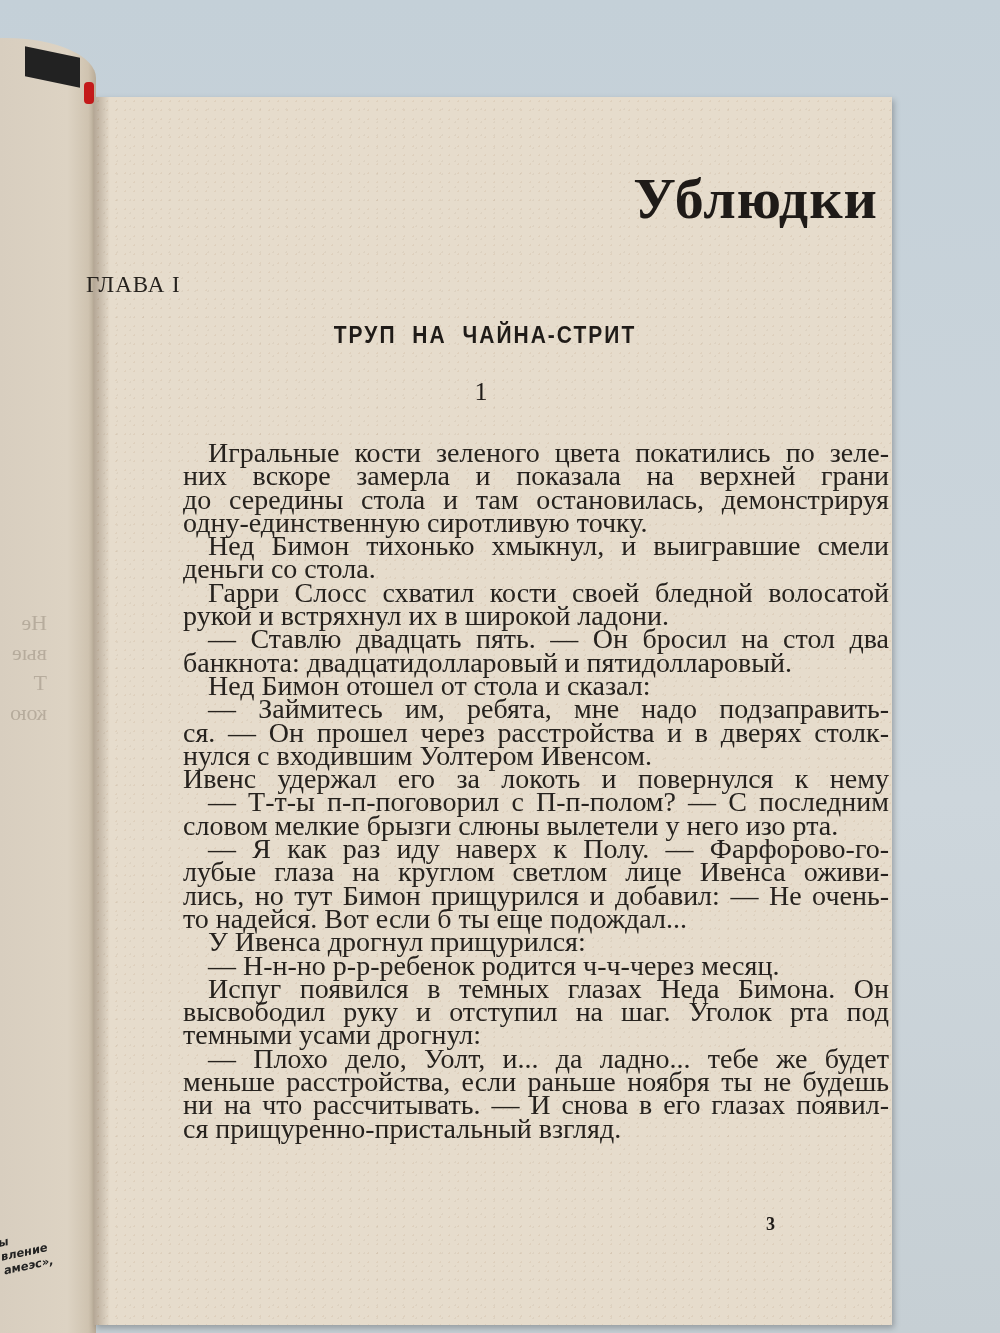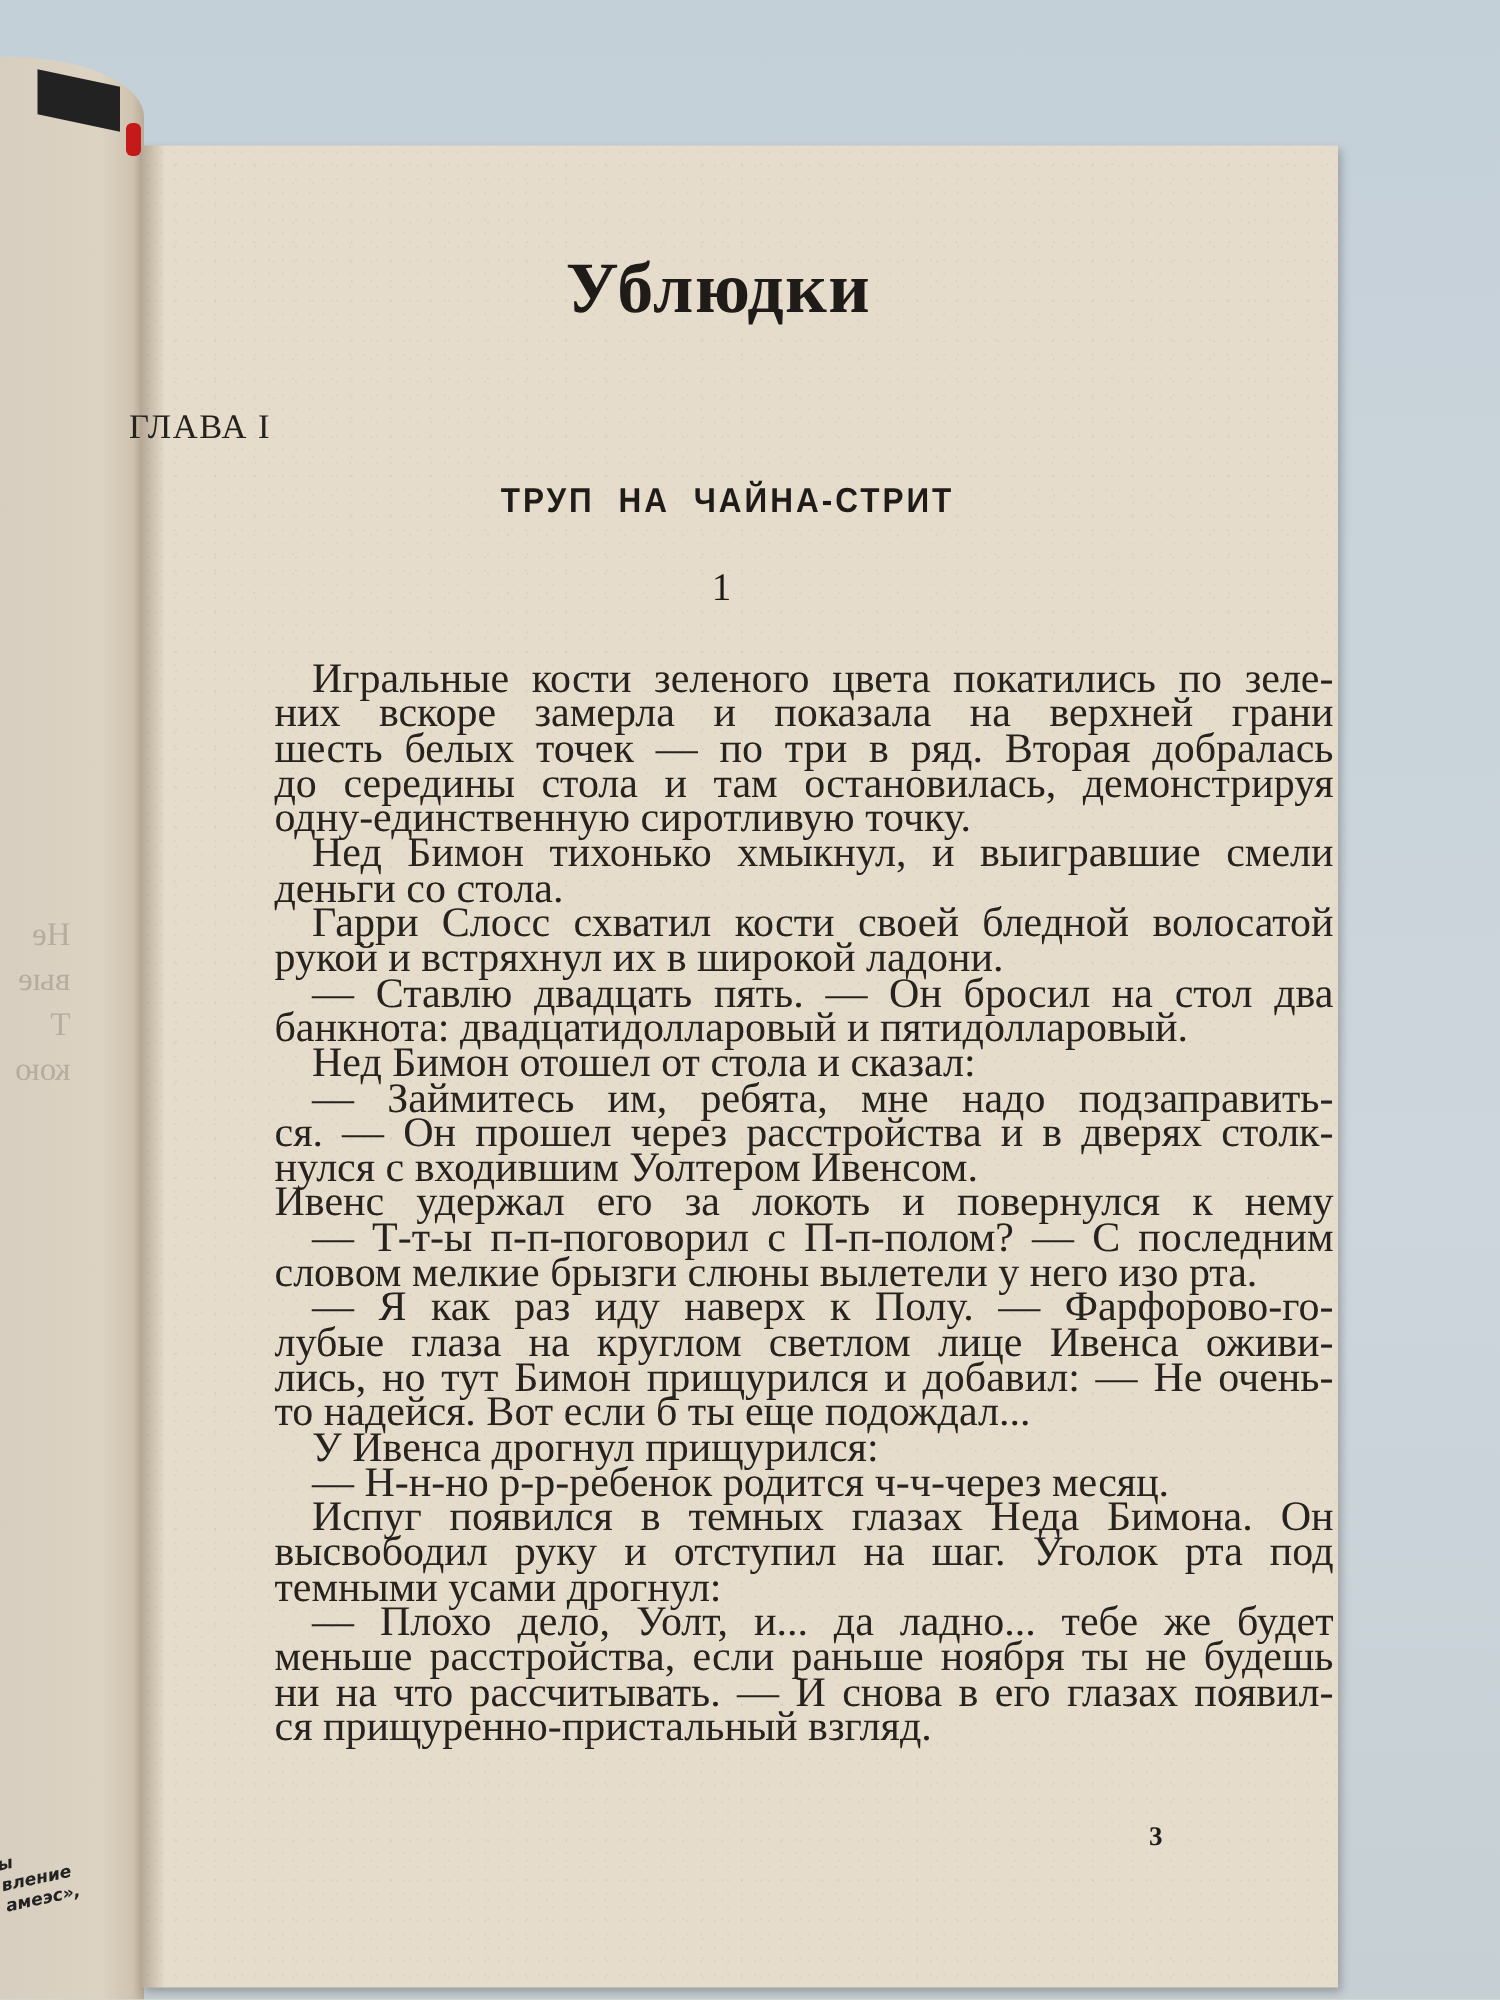--- a/index.html
+++ b/index.html
@@ -42,22 +42,22 @@
         radial-gradient(rgba(140,120,100,.10) 1px, transparent 1px);
       background-size: 9px 9px, 13px 13px;
       background-position: 0 0, 4px 6px;
       box-shadow: 2px 3px 6px rgba(0,0,0,.25);
     }
     .gutter-shadow {
       position: absolute; left: 0; top: 0; width: 16px; height: 100%;
       background: linear-gradient(90deg, rgba(90,70,50,.35), rgba(0,0,0,0));
     }
     .book-title {
-      position: absolute; left: 0; width: 100%; top: 68px; text-align: center;
-      font-size: 48px; font-weight: bold; color: #1f1b18; letter-spacing: 1px;
+      position: absolute; left: 0; width: 100%; top: 68px; text-align: right;
+      font-size: 58px; font-weight: bold; color: #1f1b18; letter-spacing: 1px;
       transform: translateX(-14px);
     }
     .chapter {
       position: absolute; left: 4px; width: 100%; top: 175px; text-align: left;
       font-size: 23px; color: #26221e; letter-spacing: 1px;
       transform: translateX(-12px);
     }
     .chapter-title {
       position: absolute; left: 0; width: 100%; top: 226px; text-align: center;
       font-family: "Liberation Sans", sans-serif; font-weight: bold;
@@ -103,21 +103,20 @@
 
 <div class="page">
   <div class="gutter-shadow"></div>
   <div class="book-title">Ублюдки</div>
   <div class="chapter">ГЛАВА I</div>
   <div class="chapter-title">ТРУП НА ЧАЙНА-СТРИТ</div>
   <div class="section-num">1</div>
   <div class="body-text" id="body-text">
       <span class="line indent">Игральные кости зеленого цвета покатились по зеле-</span>
       <span class="line">них вскоре замерла и показала на верхней грани</span>
-      <span class="line">шесть белых точек — по три в ряд. Вторая добралась</span>
       <span class="line">до середины стола и там остановилась, демонстрируя</span>
       <span class="line last">одну-единственную сиротливую точку.</span>
       <span class="line indent">Нед Бимон тихонько хмыкнул, и выигравшие смели</span>
       <span class="line last">деньги со стола.</span>
       <span class="line indent">Гарри Слосс схватил кости своей бледной волосатой</span>
       <span class="line last">рукой и встряхнул их в широкой ладони.</span>
       <span class="line indent">— Ставлю двадцать пять. — Он бросил на стол два</span>
       <span class="line last">банкнота: двадцатидолларовый и пятидолларовый.</span>
       <span class="line indent last">Нед Бимон отошел от стола и сказал:</span>
       <span class="line indent">— Займитесь им, ребята, мне надо подзаправить-</span>

